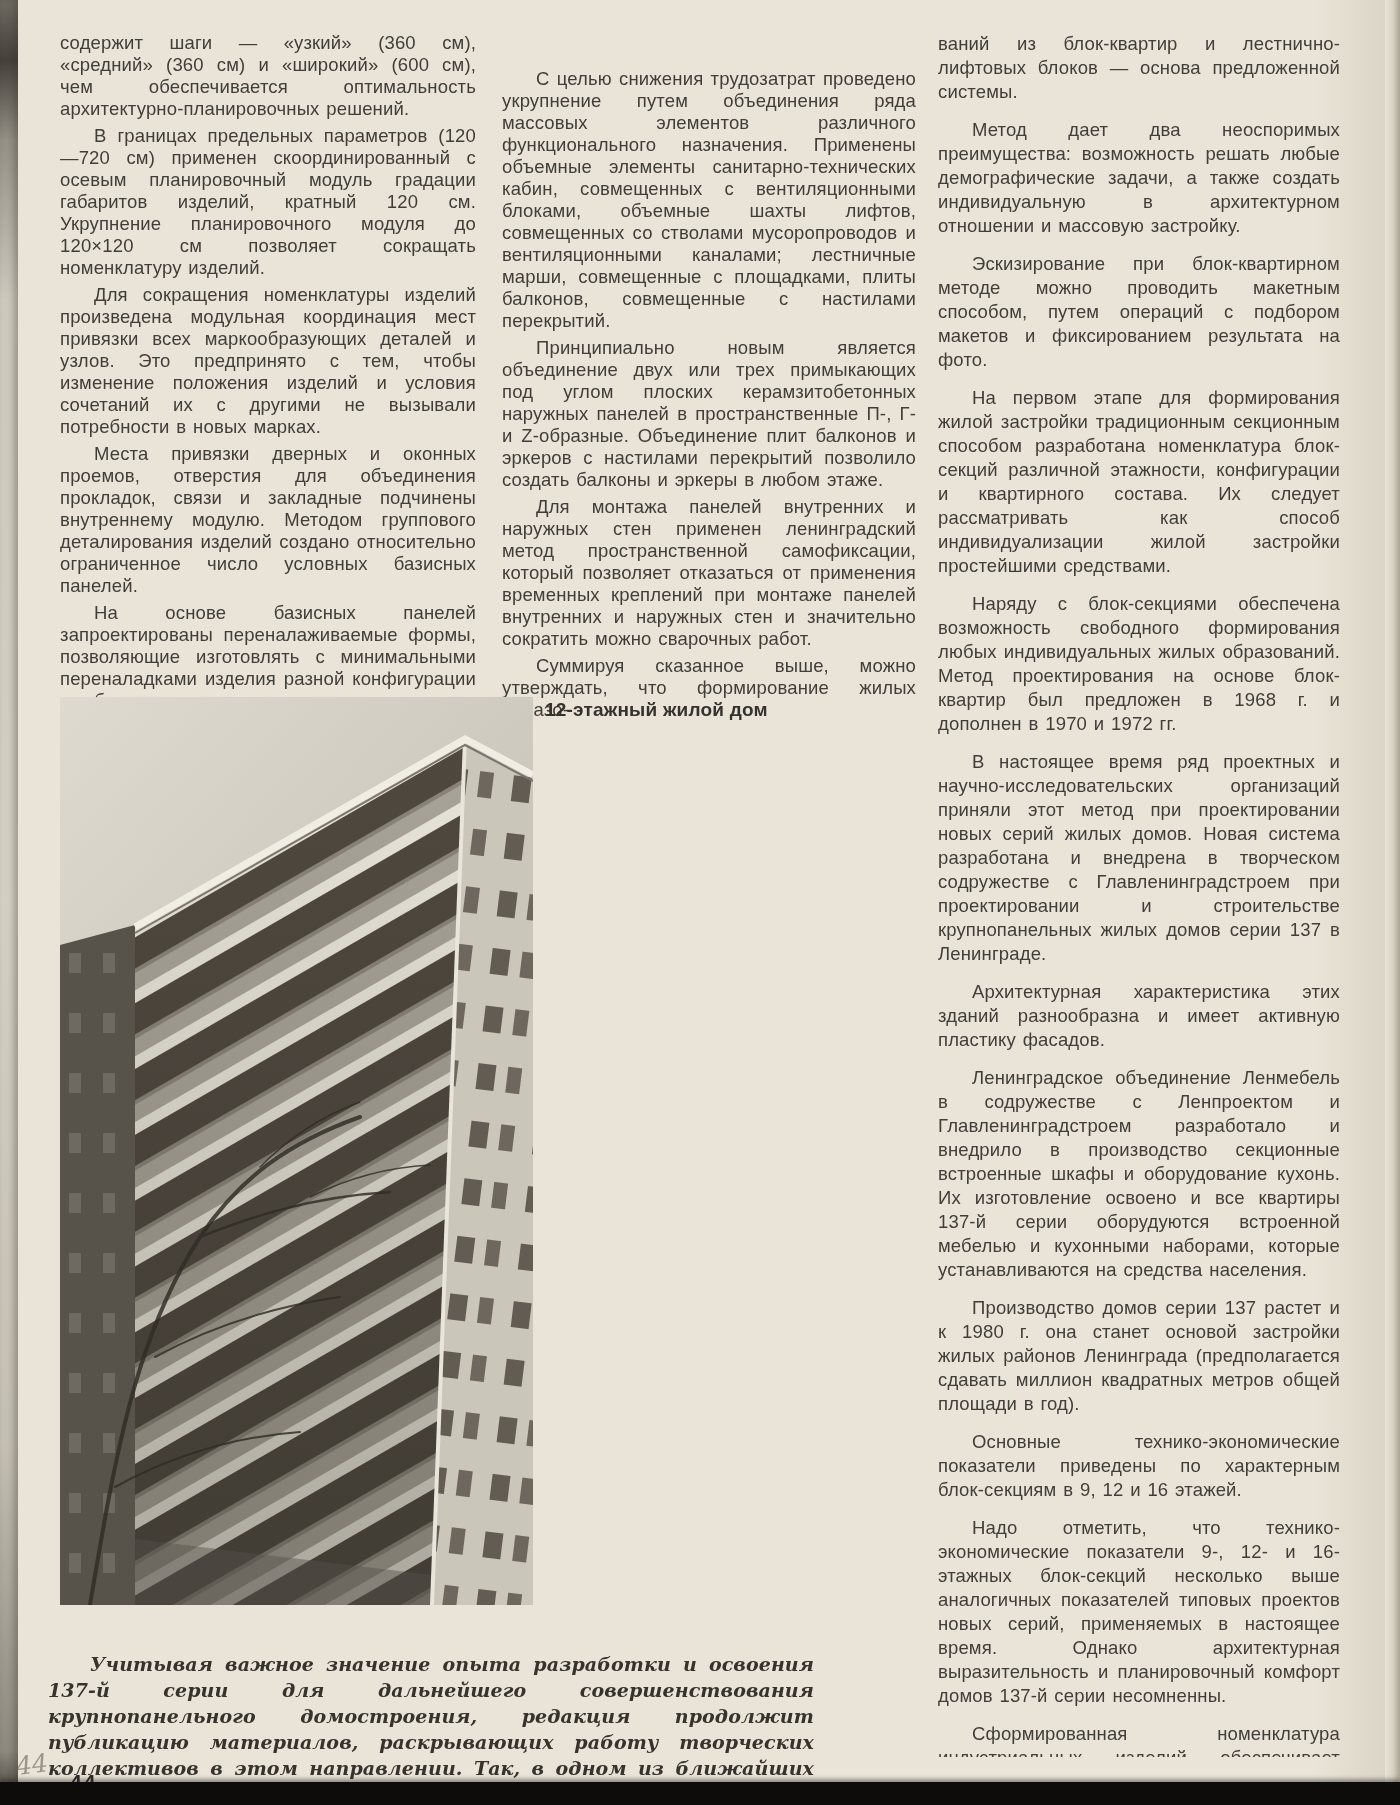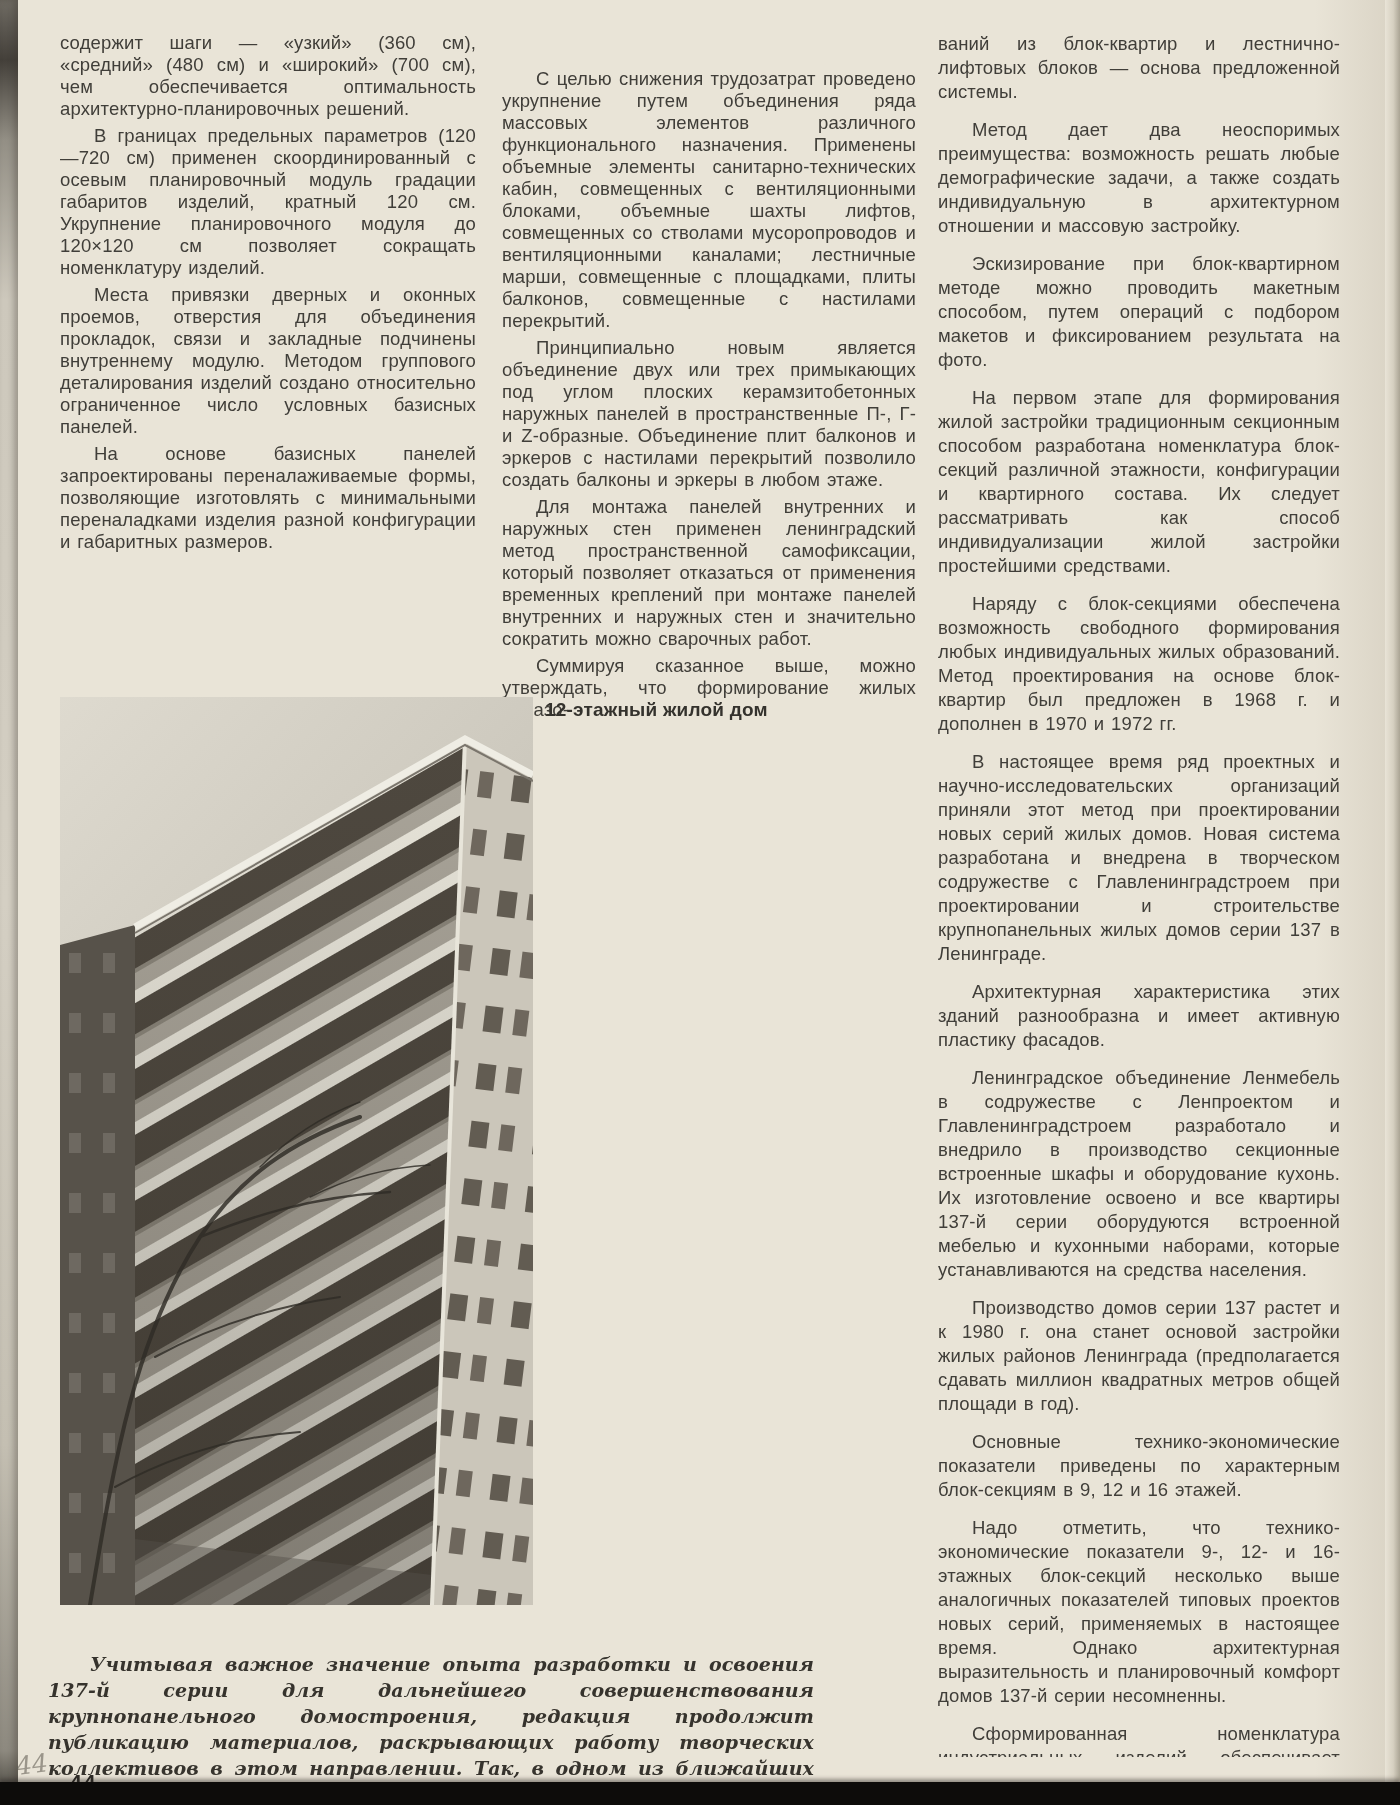--- a/index.html
+++ b/index.html
@@ -78,22 +78,23 @@
     position:absolute;left:70px;top:1770px;z-index:6;
     font-weight:bold;font-size:21px;color:#2c2a26;letter-spacing:2px;
   }
 </style>
 </head>
 <body>
 
 <div class="page">
 
   <div class="col col1">
-    <p class="cont">содержит шаги — «узкий» (360 см), «средний» (480 см) и «широкий» (700 см), чем обеспечивается оптимальность архитектурно-планировочных решений.</p>
+    <p class="cont">содержит шаги — «узкий» (360 см), «средний» (360 см) и «широкий» (600 см), чем обеспечивается оптимальность архитектурно-планировочных решений.</p>
     <p>В границах предельных параметров (120—720 см) применен скоординированный с осевым планировочный модуль градации габаритов изделий, кратный 120 см. Укрупнение планировочного модуля до 120×120 см позволяет сокращать номенклатуру изделий.</p>
+    <p>Для сокращения номенклатуры изделий произведена модульная координация мест привязки всех маркообразующих деталей и узлов. Это предпринято с тем, чтобы изменение положения изделий и условия сочетаний их с другими не вызывали потребности в новых марках.</p>
     <p>Места привязки дверных и оконных проемов, отверстия для объединения прокладок, связи и закладные подчинены внутреннему модулю. Методом группового деталирования изделий создано относительно ограниченное число условных базисных панелей.</p>
     <p>На основе базисных панелей запроектированы переналаживаемые формы, позволяющие изготовлять с минимальными переналадками изделия разной конфигурации и габаритных размеров.</p>
   </div>
 
   <div class="col col2">
     <p>С целью снижения трудозатрат проведено укрупнение путем объединения ряда массовых элементов различного функционального назначения. Применены объемные элементы санитарно-технических кабин, совмещенных с вентиляционными блоками, объемные шахты лифтов, совмещенных со стволами мусоропроводов и вентиляционными каналами; лестничные марши, совмещенные с площадками, плиты балконов, совмещенные с настилами перекрытий.</p>
     <p>Принципиально новым является объединение двух или трех примыкающих под углом плоских керамзитобетонных наружных панелей в пространственные П-, Г- и Z-образные. Объединение плит балконов и эркеров с настилами перекрытий позволило создать балконы и эркеры в любом этаже.</p>
     <p>Для монтажа панелей внутренних и наружных стен применен ленинградский метод пространственной самофиксации, который позволяет отказаться от применения временных креплений при монтаже панелей внутренних и наружных стен и значительно сократить можно сварочных работ.</p>
     <p>Суммируя сказанное выше, можно утверждать, что формирование жилых образо-</p>
   </div>

